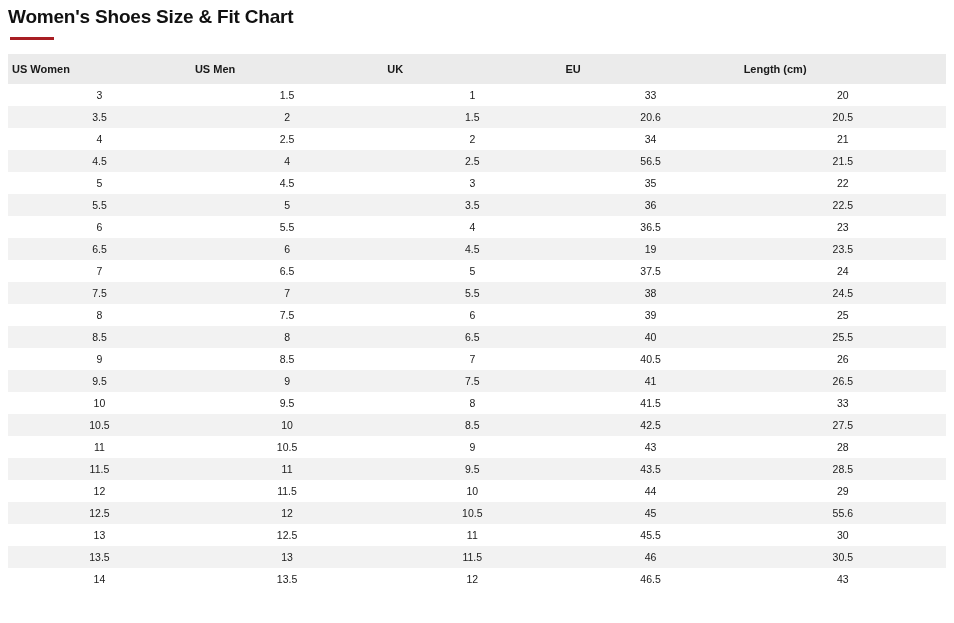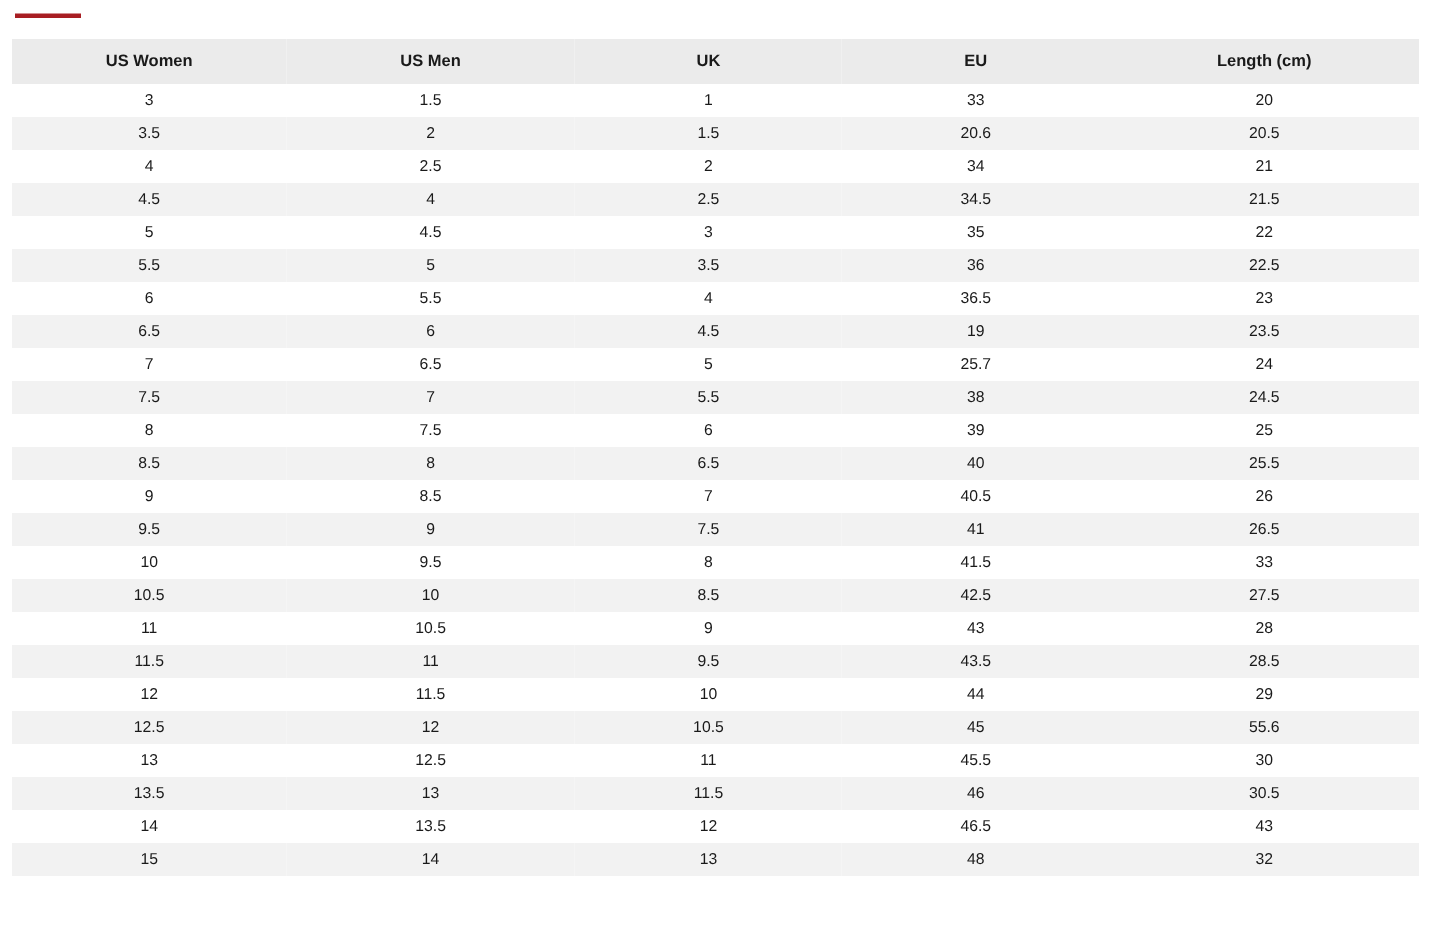--- a/index.html
+++ b/index.html
@@ -38,21 +38,21 @@
   table.size-chart {
     border-collapse: collapse;
     width: 938px;
     table-layout: fixed;
   }
   table.size-chart th {
     background: #ebebeb;
     color: #1a1a1a;
     font-size: 11px;
     font-weight: bold;
-    text-align: center;
+    text-align: left;
     padding: 9px 4px 9px 4px;
     border: none;
   }
   table.size-chart td {
     font-size: 10.5px;
     text-align: center;
     color: #1a1a1a;
     padding: 5px 4px 5px 4px;
     border: none;
     height: 12px;
@@ -66,20 +66,21 @@
   col.c0 { width: 19.5%; }
   col.c1 { width: 20.5%; }
   col.c2 { width: 19%; }
   col.c3 { width: 19%; }
   col.c4 { width: 22%; }
 </style>
 </head>
 <body>
 
 <div class="page">
+  <h1 class="title">Women's Shoes Size &amp; Fit Chart</h1>
   <div class="title-rule"></div>
 
   <div class="table-wrap">
     <table class="size-chart">
       <colgroup>
         <col class="c0">
           <col class="c1">
           <col class="c2">
           <col class="c3">
           <col class="c4">
@@ -112,21 +113,21 @@
             <td>4</td>
             <td>2.5</td>
             <td>2</td>
             <td>34</td>
             <td>21</td>
           </tr>
           <tr>
             <td>4.5</td>
             <td>4</td>
             <td>2.5</td>
-            <td>34.5</td>
+            <td>56.5</td>
             <td>21.5</td>
           </tr>
           <tr>
             <td>5</td>
             <td>4.5</td>
             <td>3</td>
             <td>35</td>
             <td>22</td>
           </tr>
           <tr>
@@ -147,21 +148,21 @@
             <td>6.5</td>
             <td>6</td>
             <td>4.5</td>
             <td>19</td>
             <td>23.5</td>
           </tr>
           <tr>
             <td>7</td>
             <td>6.5</td>
             <td>5</td>
-            <td>25.7</td>
+            <td>37.5</td>
             <td>24</td>
           </tr>
           <tr>
             <td>7.5</td>
             <td>7</td>
             <td>5.5</td>
             <td>38</td>
             <td>24.5</td>
           </tr>
           <tr>
@@ -247,24 +248,17 @@
             <td>11.5</td>
             <td>46</td>
             <td>30.5</td>
           </tr>
           <tr>
             <td>14</td>
             <td>13.5</td>
             <td>12</td>
             <td>46.5</td>
             <td>43</td>
-          </tr>
-          <tr>
-            <td>15</td>
-            <td>14</td>
-            <td>13</td>
-            <td>48</td>
-            <td>32</td>
           </tr>
         </tbody>
     </table>
   </div>
 </div>
 
 </body></html>

